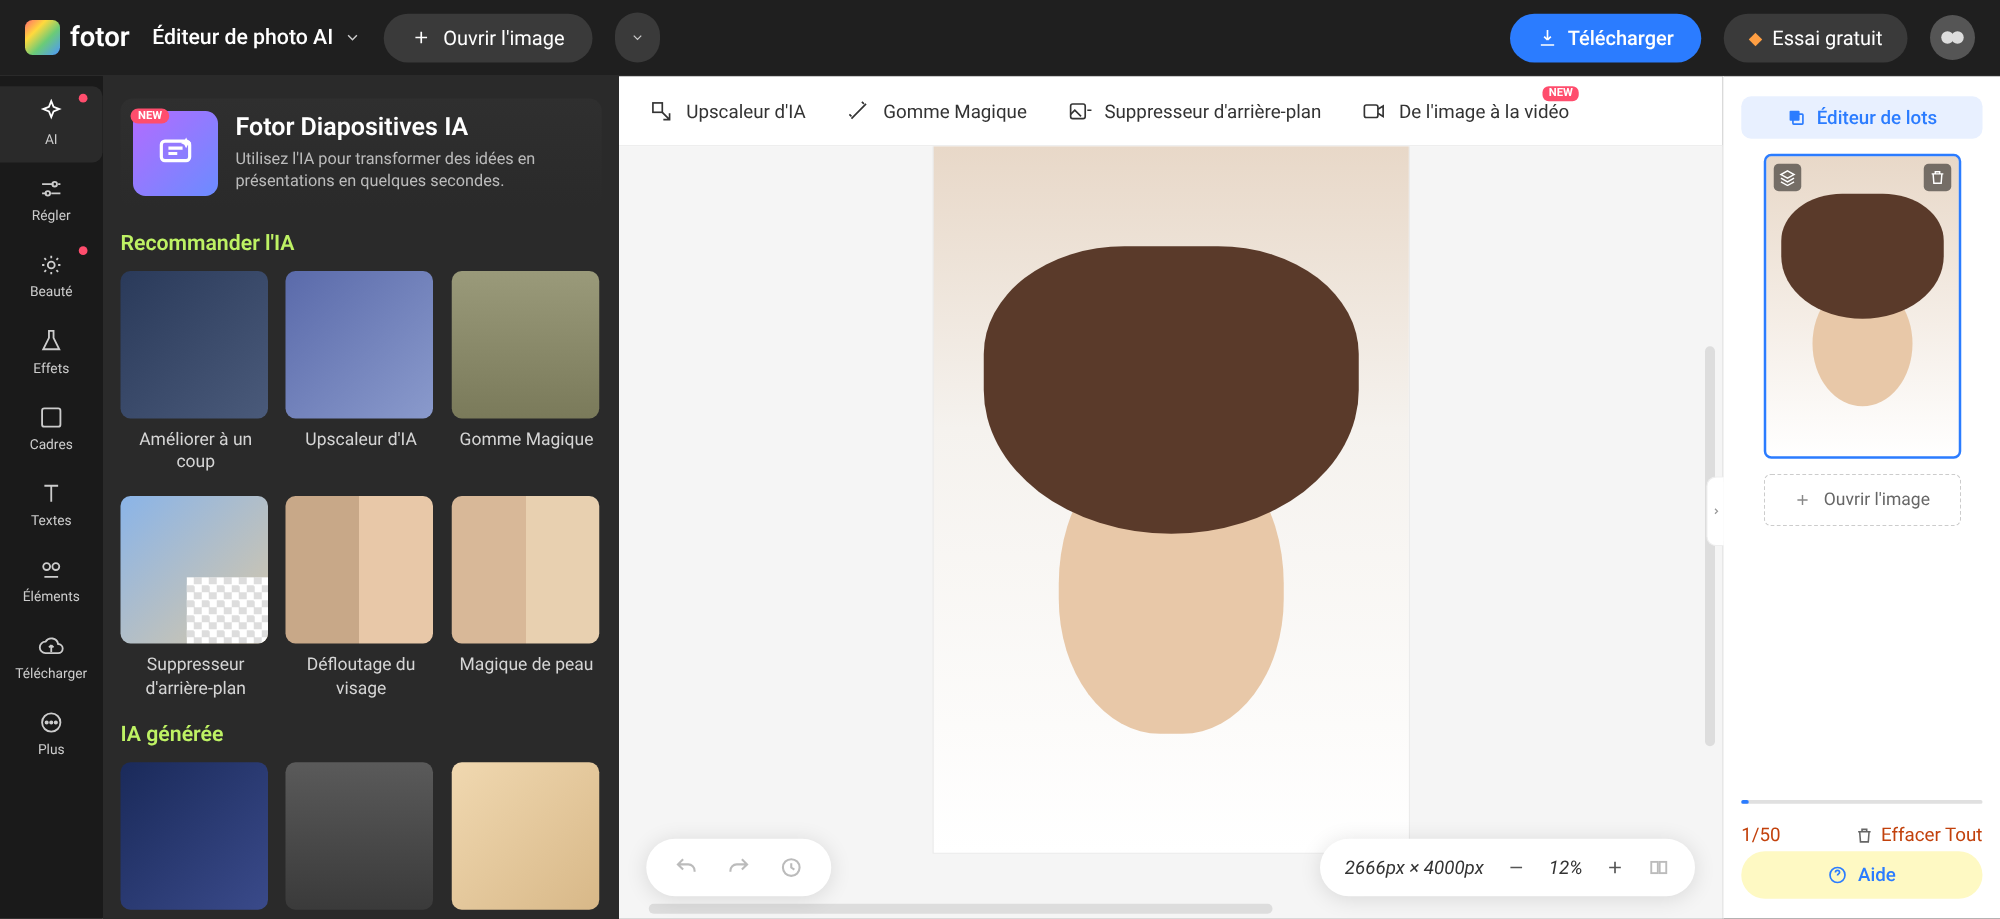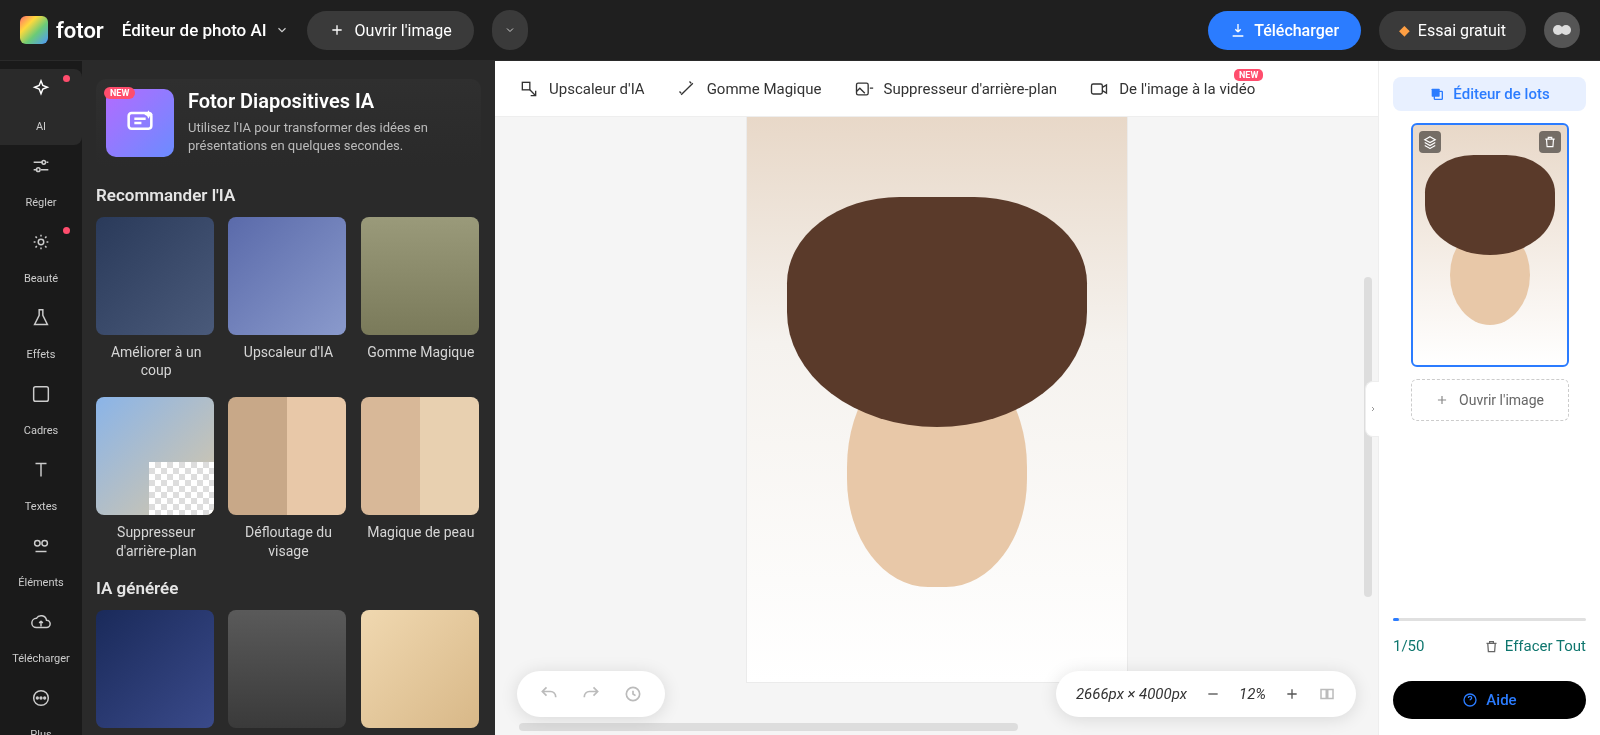--- a/index.html
+++ b/index.html
@@ -16,33 +16,33 @@
 .open-dd{width:36px;height:40px;background:#3a3a3a;border-radius:20px;display:flex;align-items:center;justify-content:center;cursor:pointer;}
 .spacer{flex:1;}
 .download-btn{display:flex;align-items:center;gap:8px;background:#2b7cff;padding:10px 22px;border-radius:24px;color:#fff;font-size:16px;font-weight:500;cursor:pointer;}
 .trial-btn{display:flex;align-items:center;gap:8px;background:#3a3a3a;padding:10px 20px;border-radius:24px;color:#fff;font-size:16px;cursor:pointer;}
 .diamond{color:#ff9f43;font-size:14px;}
 .avatar{width:36px;height:36px;border-radius:50%;background:#555;display:flex;align-items:center;justify-content:center;}
 
 
 .body-row{display:flex;height:674px;}
 .sidebar{width:82px;background:#1a1a1a;display:flex;flex-direction:column;padding-top:8px;}
-.sidebar-item{display:flex;flex-direction:column;align-items:center;gap:19px;padding:10px 0 12px;color:#ccc;cursor:pointer;position:relative;font-size:11px;}
+.sidebar-item{display:flex;flex-direction:column;align-items:center;gap:4px;padding:10px 0 12px;color:#ccc;cursor:pointer;position:relative;font-size:11px;}
 .sidebar-item.active{background:#2a2a2a;border-radius:0 8px 8px 0;}
 .sidebar-item .dot{position:absolute;top:6px;right:12px;width:7px;height:7px;border-radius:50%;background:#ff4d6d;}
 .sidebar-icon{width:22px;height:22px;display:flex;align-items:center;justify-content:center;}
 
 
 .panel{width:413px;background:#2a2a2a;padding:18px 14px 0;overflow-y:auto;position:relative;}
 .promo-card{display:flex;gap:14px;background:linear-gradient(180deg,#2f2f2f,#2a2a2a);padding:10px 6px 10px 10px;border-radius:10px;margin-bottom:18px;position:relative;}
 .promo-badge{position:absolute;top:8px;left:8px;background:#ff4d6d;color:#fff;font-size:9px;font-weight:700;padding:1px 6px;border-radius:6px;z-index:2;}
 .promo-icon{width:68px;height:68px;border-radius:10px;background:linear-gradient(135deg,#b36bff,#6b8cff);display:flex;align-items:center;justify-content:center;flex-shrink:0;}
 .promo-title{color:#fff;font-size:20px;font-weight:600;margin-bottom:6px;}
 .promo-desc{color:#bbb;font-size:13px;line-height:1.35;}
-.section-title{color:#e5e5e5;font-size:17px;font-weight:600;margin:6px 0 12px;}
+.section-title{color:#bef264;font-size:17px;font-weight:600;margin:6px 0 12px;}
 .grid{display:flex;gap:12px;margin-bottom:18px;}
 .card{width:142px;cursor:pointer;}
 .thumb{width:118px;height:118px;border-radius:8px;background:#555;margin-bottom:8px;position:relative;overflow:hidden;}
 .card-label{color:#d5d5d5;font-size:14px;text-align:center;line-height:1.3;}
 
 
 .th-street{background:linear-gradient(135deg,#2a3a5a,#4a5a7a);}
 .th-upscale{background:linear-gradient(135deg,#5a6aaa,#8a9acc);}
 .th-eraser{background:linear-gradient(180deg,#9a9a7a,#7a7a5a);}
 .th-bgrem{background:linear-gradient(135deg,#8ab4e8,#d8c8a8);}
@@ -80,23 +80,23 @@
 .batch-btn{background:#e8f0ff;color:#2b7cff;font-size:15px;font-weight:500;padding:8px 10px;border-radius:8px;text-align:center;cursor:pointer;display:flex;gap:8px;align-items:center;justify-content:center;line-height:1.2;}
 .thumb-slot{margin-top:12px;width:158px;height:244px;border:2px solid #2b7cff;border-radius:6px;background:linear-gradient(180deg,#e8d8c8,#fff);position:relative;align-self:center;overflow:hidden;}
 .thumb-slot::before{content:"";position:absolute;left:50%;top:100px;width:80px;height:100px;border-radius:50%;background:#e8c8a8;transform:translateX(-50%);}
 .thumb-slot::after{content:"";position:absolute;left:50%;top:30px;width:130px;height:100px;border-radius:60% 60% 80% 80%;background:#5a3a2a;transform:translateX(-50%);}
 .slot-icons{position:absolute;top:6px;left:6px;right:6px;display:flex;justify-content:space-between;z-index:2;}
 .slot-icon{width:22px;height:22px;background:rgba(0,0,0,.5);border-radius:4px;display:flex;align-items:center;justify-content:center;cursor:pointer;color:#fff;}
 .open-slot{margin-top:12px;width:158px;align-self:center;border:1px dashed #ccc;border-radius:6px;padding:12px 10px;display:flex;align-items:center;justify-content:center;gap:10px;color:#666;font-size:14px;cursor:pointer;text-align:center;}
 .rp-footer{margin-top:auto;}
 .rp-slider{height:3px;background:#e0e0e0;border-radius:2px;margin-bottom:16px;position:relative;}
 .rp-slider::before{content:"";position:absolute;left:0;width:3%;height:100%;background:#2b7cff;border-radius:2px;}
-.rp-bottom{display:flex;justify-content:space-between;align-items:center;color:#0f766e;font-size:15px;margin-bottom:26px;}
+.rp-bottom{display:flex;justify-content:space-between;align-items:center;color:#c2410c;font-size:15px;margin-bottom:4px;}
 .clear-all{display:flex;align-items:center;gap:6px;cursor:pointer;}
-.help-btn{background:#000000;color:#2b7cff;font-size:15px;font-weight:500;padding:10px 20px;border-radius:22px;display:flex;align-items:center;justify-content:center;gap:8px;cursor:pointer;}
+.help-btn{background:#fef9c3;color:#2b7cff;font-size:15px;font-weight:500;padding:10px 20px;border-radius:22px;display:flex;align-items:center;justify-content:center;gap:8px;cursor:pointer;}
 .expand-handle{position:absolute;left:-14px;top:320px;width:14px;height:56px;background:#fff;border:1px solid #eee;border-right:none;border-radius:8px 0 0 8px;display:flex;align-items:center;justify-content:center;color:#999;cursor:pointer;}
 
 svg{display:block;}
 </style>
 </head>
 <body>
 
 <div class="header">
   <div class="logo">
     <div class="logo-icon"></div>

